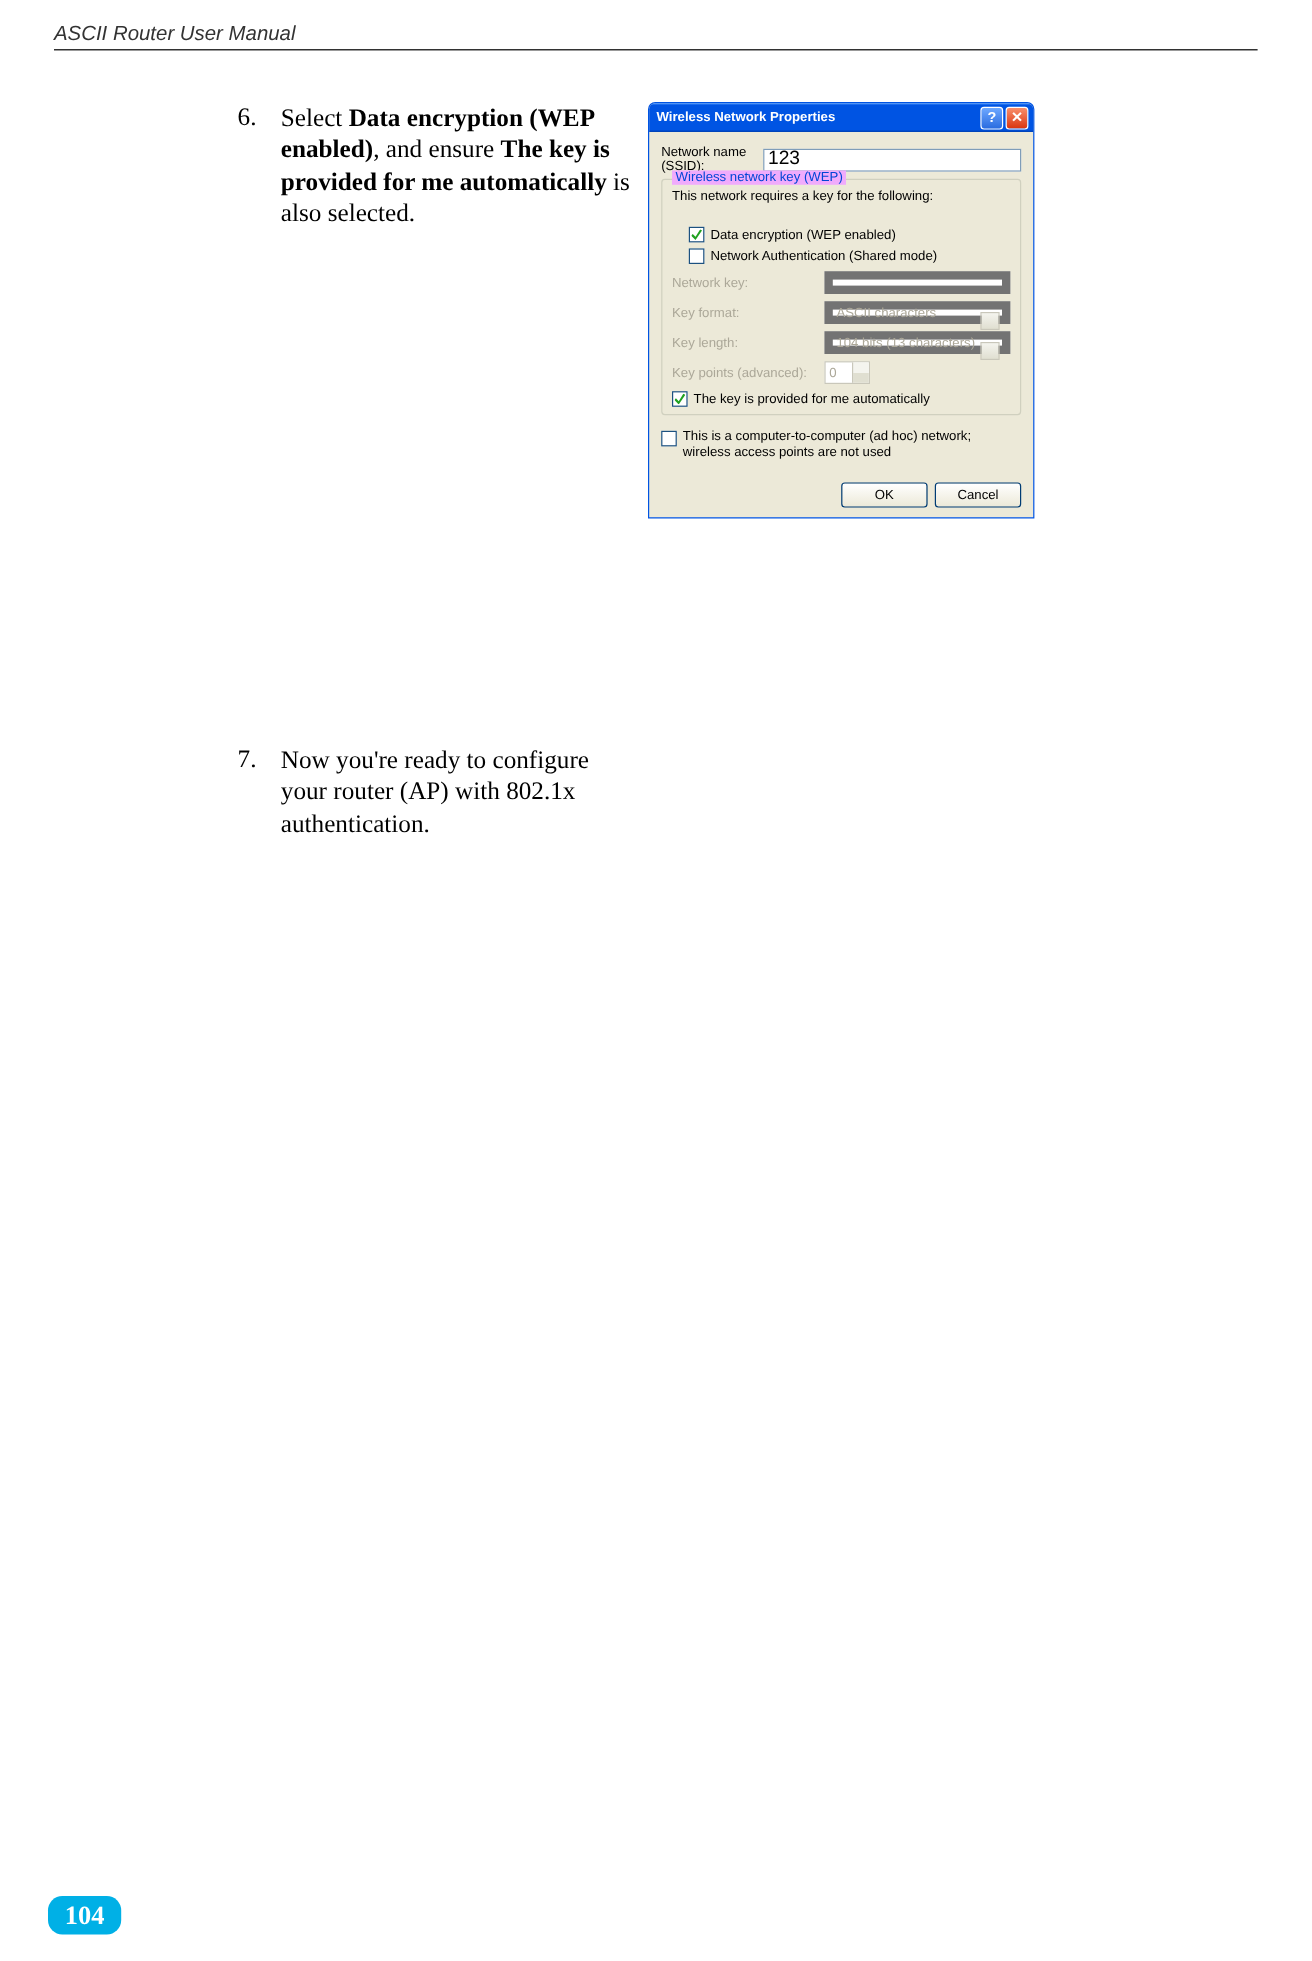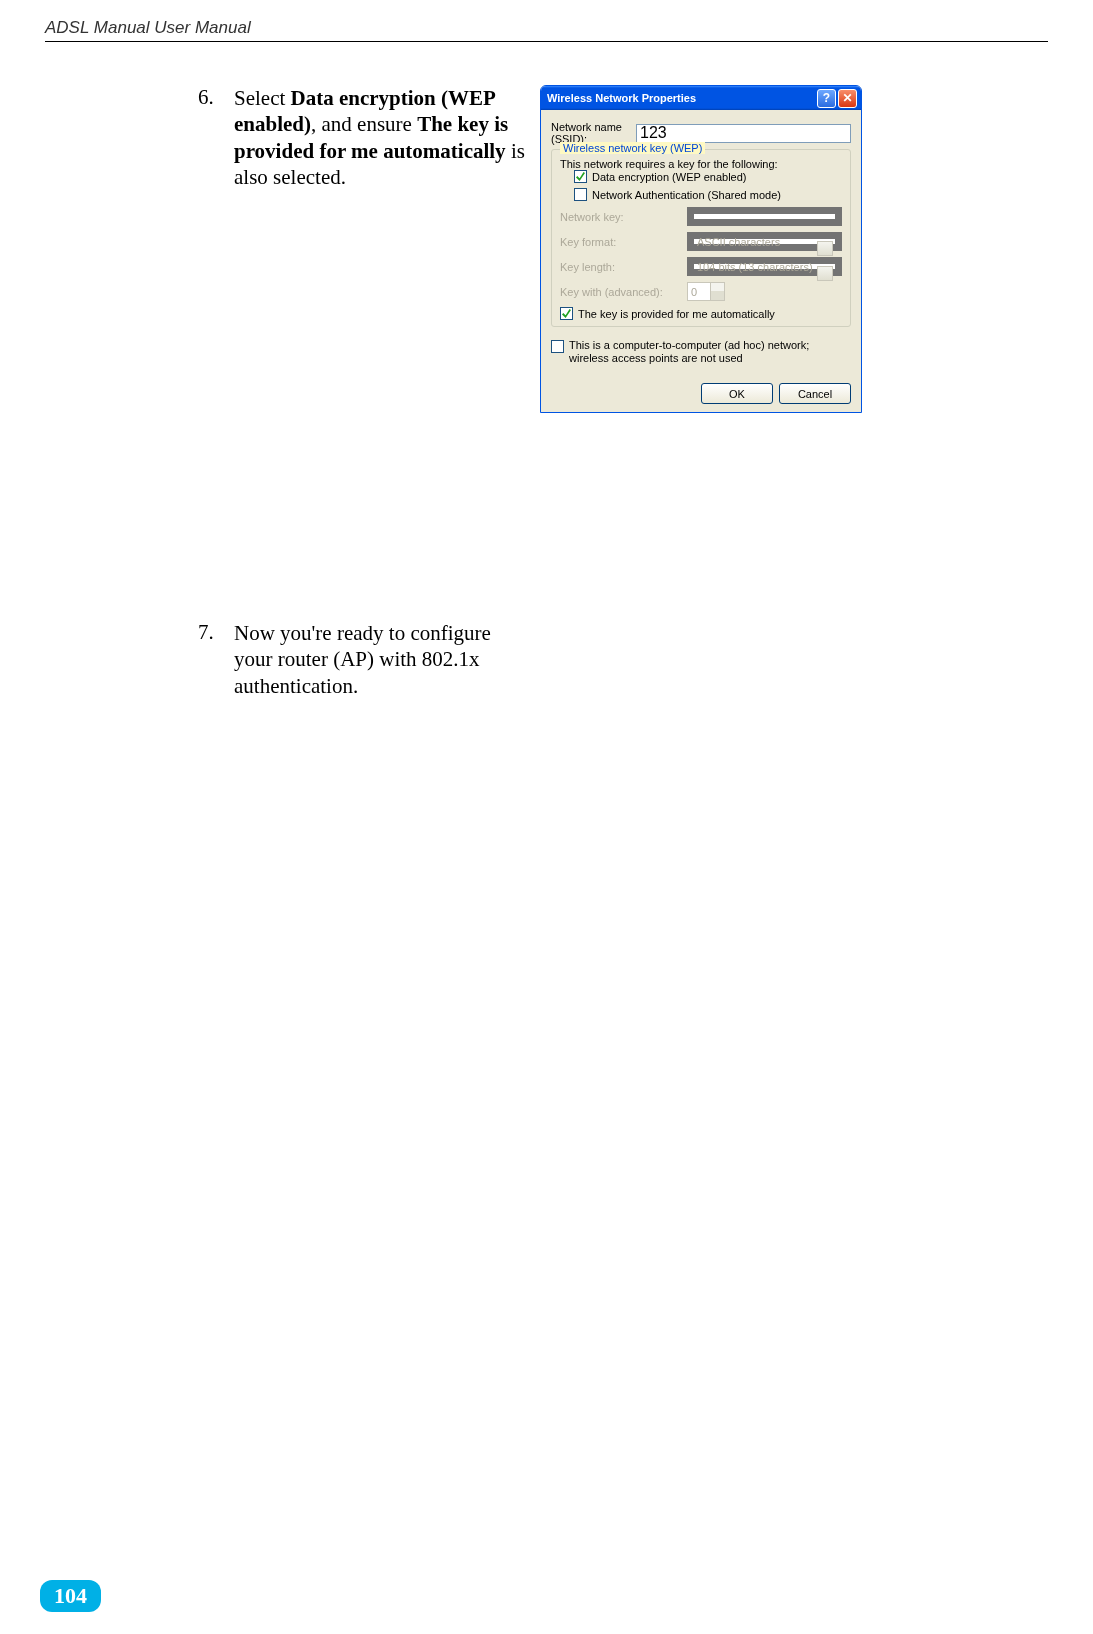--- a/index.html
+++ b/index.html
@@ -94,25 +94,25 @@
       border: 1px solid #D0D0BF;
       border-radius: 3px;
       margin-top: 4px;
       padding: 8px 8px 6px 8px;
       position: relative;
     }
     .fieldset-title {
       position: absolute;
       top: -8px;
       left: 8px;
-      background: #fef9c3;
+      background: #f0abfc;
       padding: 0 3px;
       color: #0046D5;
     }
-    .fieldset .intro { margin-bottom: 0; }
+    .fieldset .intro { margin-bottom: 19px; }
     .checkrow {
       display: flex;
       align-items: center;
       margin-bottom: 5px;
       margin-left: 14px;
     }
     .checkbox {
       width: 13px; height: 13px;
       border: 1px solid #1C5180;
       background: #fff;
@@ -191,21 +191,21 @@
       font-weight: bold;
       font-size: 22px;
       padding: 3px 14px;
       border-radius: 12px;
       font-family: Liberation Serif, serif;
     }
   </style>
 </head>
 <body>
 
-<div class="header">ADSL Manual User Manual</div>
+<div class="header">ASCII Router User Manual</div>
 
 <div class="content">
   <div class="step">
     <div class="step-num">6.</div>
     <div class="step-text">
       <span>Select </span><b>Data encryption (WEP enabled)</b><span>, and ensure </span><b>The key is provided for me automatically</b><span> is also selected.</span>
     </div>
   </div>
 
   <div class="step step7">
@@ -245,21 +245,21 @@
       </div>
       <div class="disabled-row">
         <span class="lbl">Key format:</span>
         <div class="disabled-input combo">ASCII characters</div>
       </div>
       <div class="disabled-row">
         <span class="lbl">Key length:</span>
         <div class="disabled-input combo">104 bits (13 characters)</div>
       </div>
       <div class="disabled-row">
-        <span class="lbl">Key with (advanced):</span>
+        <span class="lbl">Key points (advanced):</span>
         <div class="spinner">0</div>
       </div>
 
       <div class="keyauto">
         <div class="checkbox checked"></div>
         <span>The key is provided for me automatically</span>
       </div>
     </div>
 
     <div class="adhocrow">

